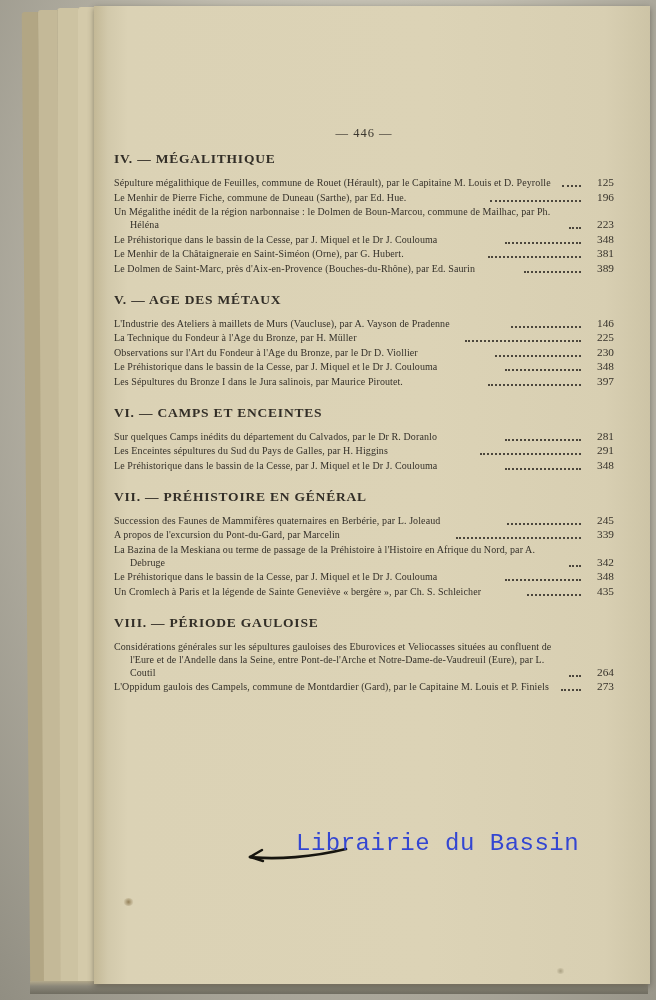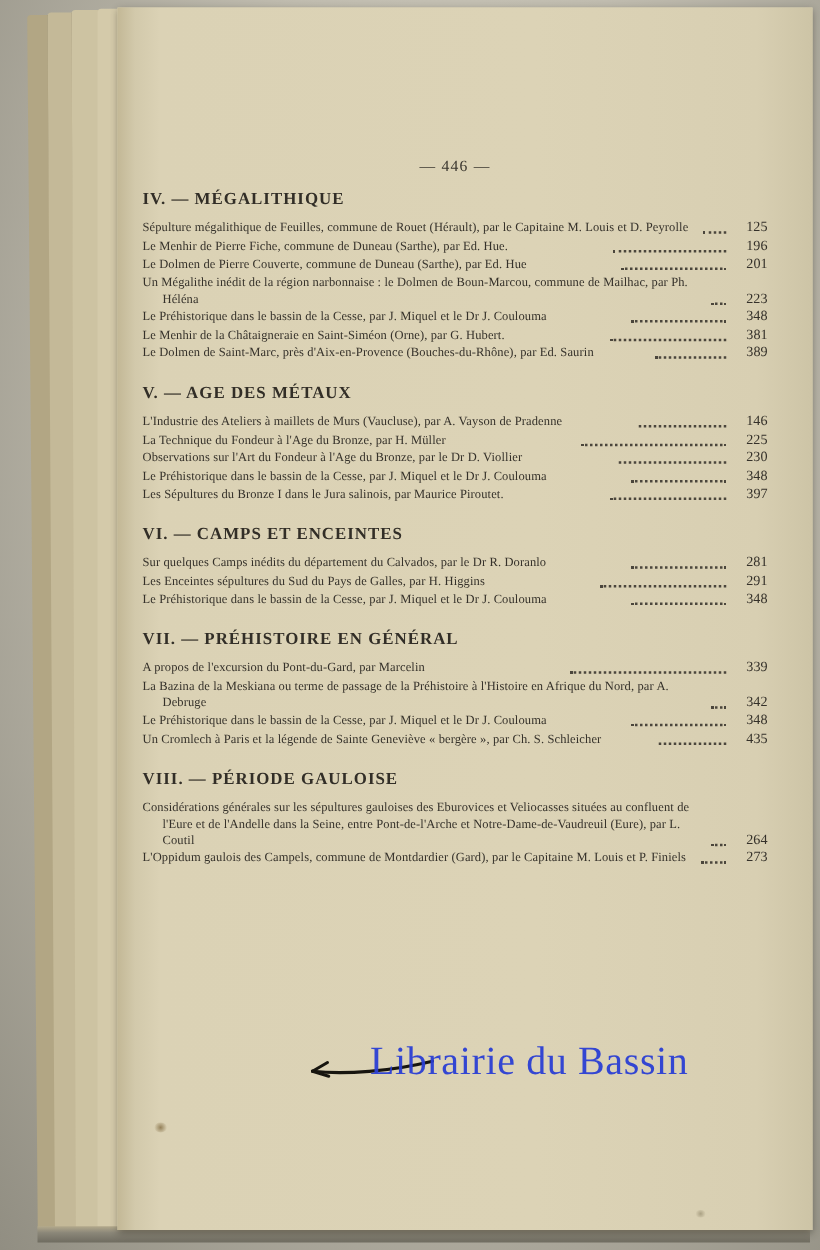--- a/index.html
+++ b/index.html
@@ -75,22 +75,22 @@
     width:30px;
     text-align:right;
     font-size:11.3px;
     line-height:13px;
     color:#35312a;
   }
   
   .watermark {
     position:absolute;
     left:296px; top:830px;
-    font-family:Liberation Serif, serif;
-    font-size:32px;
+    font-family:Liberation Mono, monospace;
+    font-size:24px;
     font-weight:400;
     letter-spacing:.5px;
     opacity:.95;
     white-space:nowrap;
   }
   .arrow-svg { position:absolute; left:238px; top:838px; }
   .stain { position:absolute; border-radius:50%; }
   .stain-1 { left:123px; top:898px; width:11px; height:8px;
     background:radial-gradient(circle, rgba(110,85,40,.65) 0%, rgba(110,85,40,0) 75%); }
   .stain-2 { left:556px; top:968px; width:9px; height:6px;
@@ -115,25 +115,20 @@
             <div class="entry-text">Sépulture mégalithique de Feuilles, commune de Rouet (Hérault), par le Capitaine M. Louis et D. Peyrolle</div>
             <div class="leader"></div>
             <div class="entry-page">125</div>
           </div>
           <div class="entry">
             <div class="entry-text">Le Menhir de Pierre Fiche, commune de Duneau (Sarthe), par Ed. Hue.</div>
             <div class="leader"></div>
             <div class="entry-page">196</div>
           </div>
           <div class="entry">
-            <div class="entry-text">Le Dolmen de Pierre Couverte, commune de Duneau (Sarthe), par Ed. Hue</div>
-            <div class="leader"></div>
-            <div class="entry-page">201</div>
-          </div>
-          <div class="entry">
             <div class="entry-text">Un Mégalithe inédit de la région narbonnaise : le Dolmen de Boun-Marcou, commune de Mailhac, par Ph. Héléna</div>
             <div class="leader"></div>
             <div class="entry-page">223</div>
           </div>
           <div class="entry">
             <div class="entry-text">Le Préhistorique dans le bassin de la Cesse, par J. Miquel et le Dr J. Coulouma</div>
             <div class="leader"></div>
             <div class="entry-page">348</div>
           </div>
           <div class="entry">
@@ -188,20 +183,25 @@
             <div class="entry-page">291</div>
           </div>
           <div class="entry">
             <div class="entry-text">Le Préhistorique dans le bassin de la Cesse, par J. Miquel et le Dr J. Coulouma</div>
             <div class="leader"></div>
             <div class="entry-page">348</div>
           </div>
         </div>
         <div class="section">
           <div class="section-title">VII. — PRÉHISTOIRE EN GÉNÉRAL</div>
+          <div class="entry">
+            <div class="entry-text">Succession des Faunes de Mammifères quaternaires en Berbérie, par L. Joleaud</div>
+            <div class="leader"></div>
+            <div class="entry-page">245</div>
+          </div>
           <div class="entry">
             <div class="entry-text">A propos de l'excursion du Pont-du-Gard, par Marcelin</div>
             <div class="leader"></div>
             <div class="entry-page">339</div>
           </div>
           <div class="entry">
             <div class="entry-text">La Bazina de la Meskiana ou terme de passage de la Préhistoire à l'Histoire en Afrique du Nord, par A. Debruge</div>
             <div class="leader"></div>
             <div class="entry-page">342</div>
           </div>

